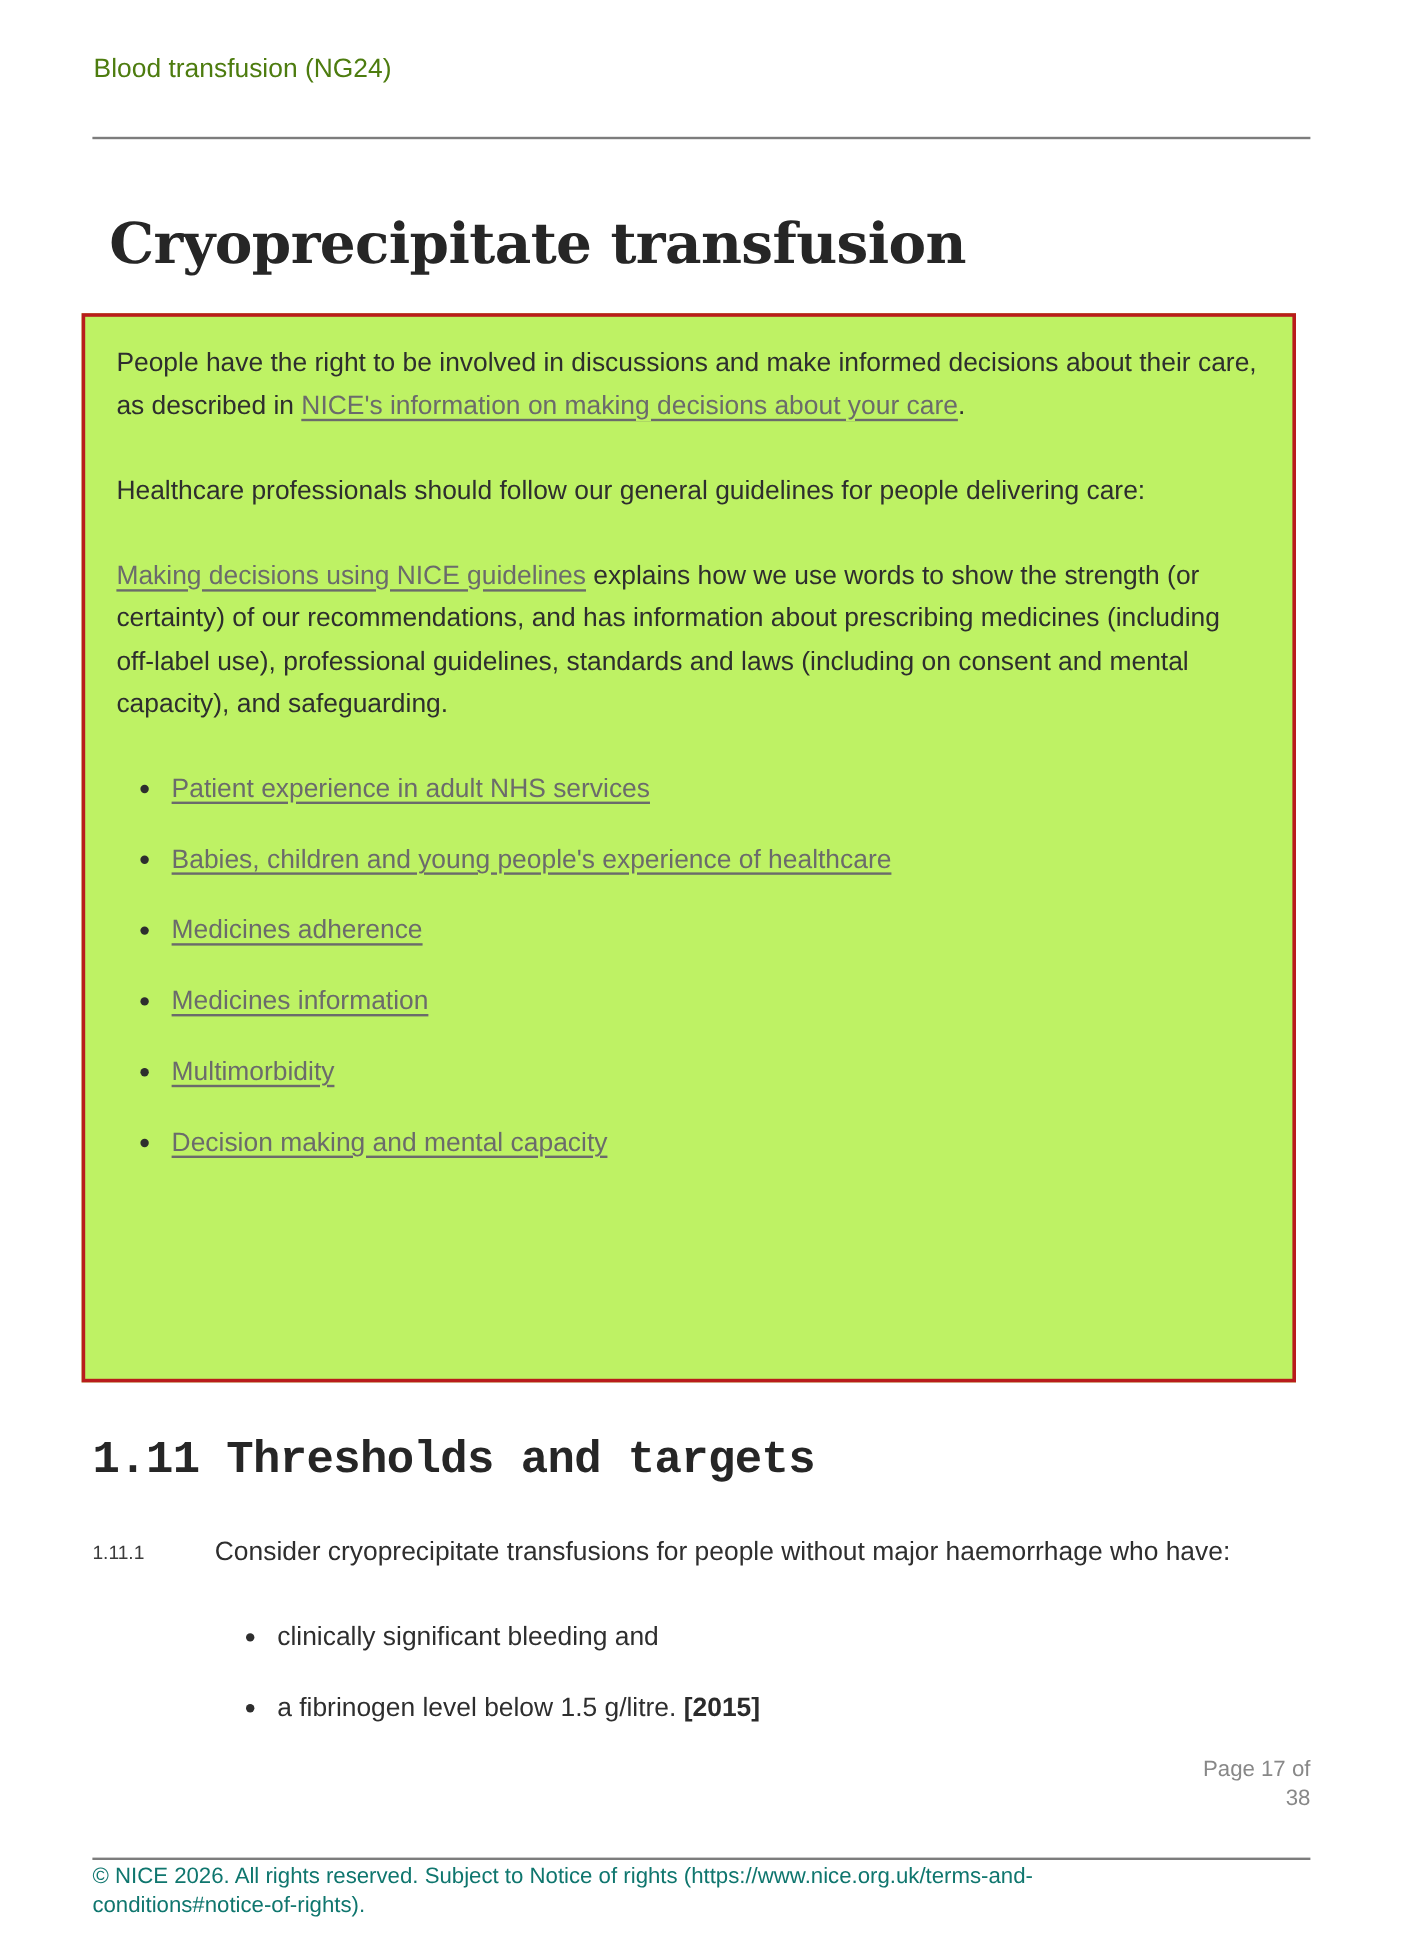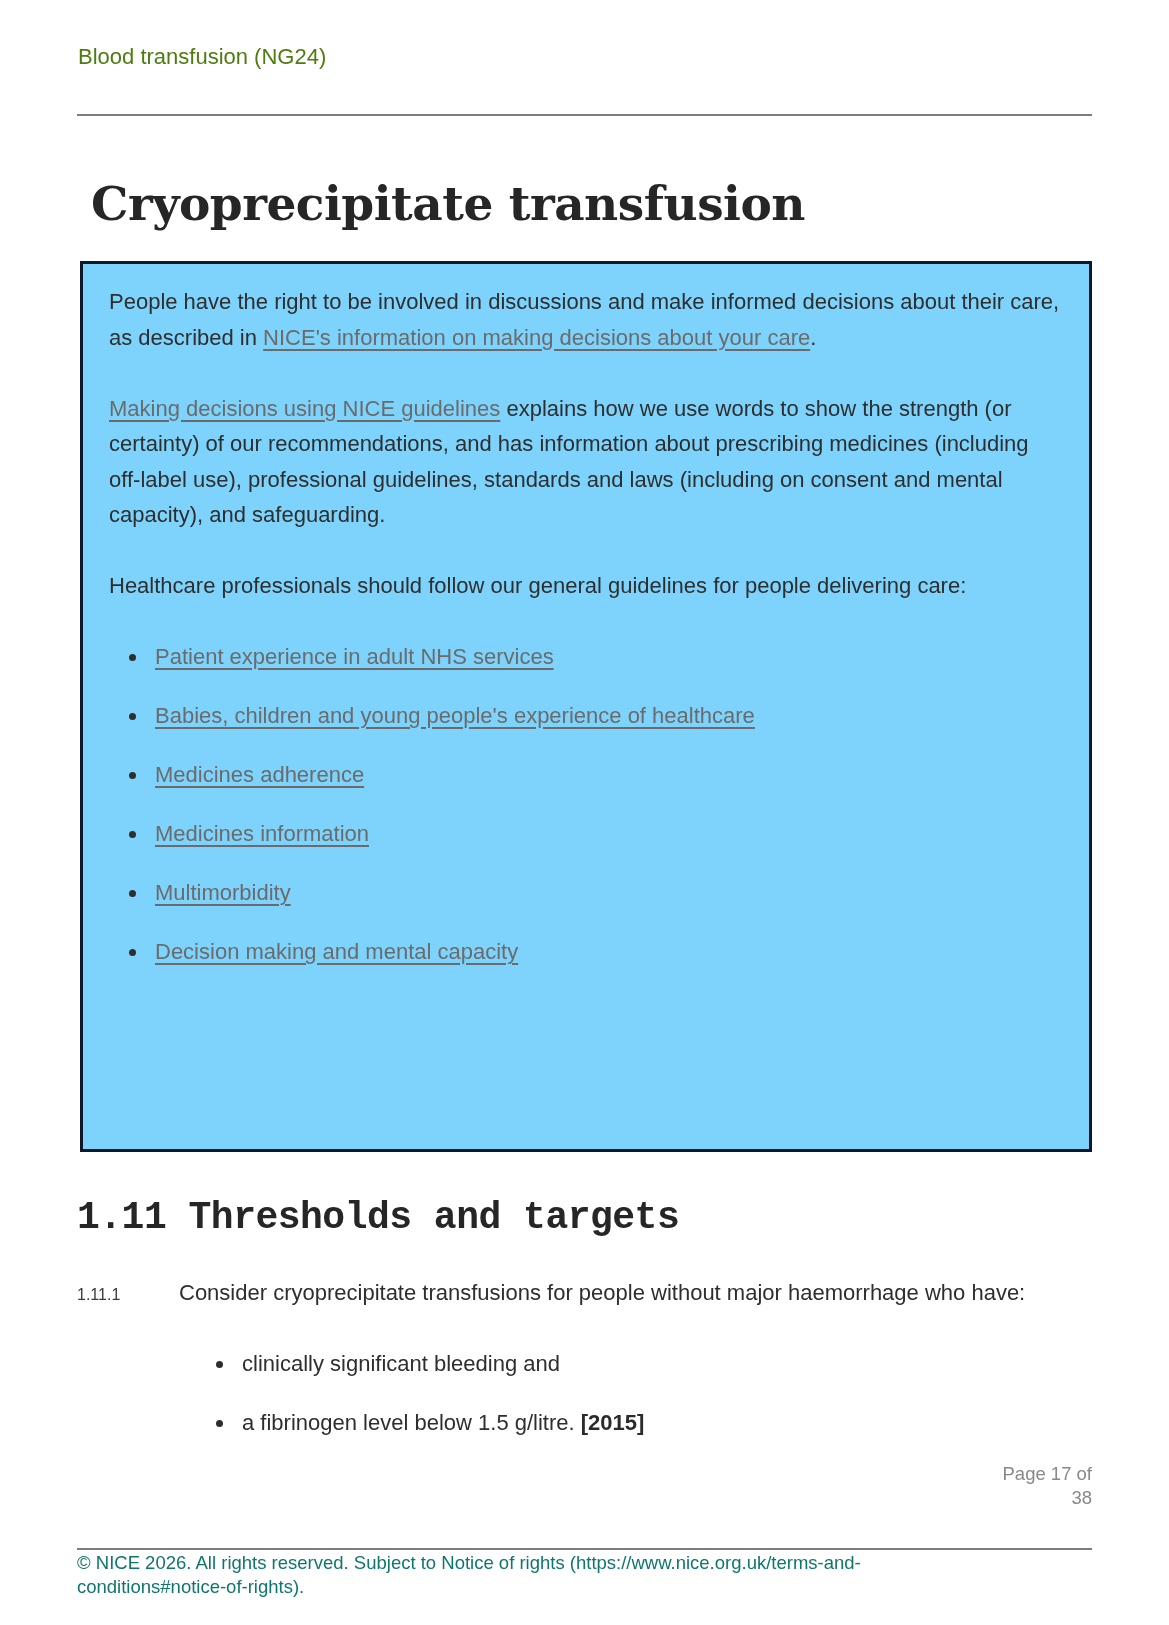--- a/index.html
+++ b/index.html
@@ -2,57 +2,57 @@
 <html><head>
 <meta charset="utf-8">
 <style>
   html, body { margin: 0; padding: 0; background: #ffffff; }
   body { width: 1169px; height: 1625px; position: relative; overflow: hidden;
          font-family: "Liberation Sans", "DejaVu Sans", sans-serif; color: #2b2b2b; }
   .running-header { position: absolute; left: 78px; top: 44px; font-size: 22px; color: #4d7c0f; }
   .header-rule { position: absolute; left: 77px; top: 114px; width: 1015px; height: 2px; background: #7d7d7d; }
   .page-title { position: absolute; left: 91px; top: 176px; margin: 0; font-family: "DejaVu Serif", "Liberation Serif", serif;
                 font-weight: bold; font-size: 47px; color: #262626; letter-spacing: -0.5px; }
-  .info-box { position: absolute; left: 80px; top: 261px; width: 1006px; height: 885px;
-              border: 3px solid #0f172a; background: #7dd3fc; }
+  .info-box { position: absolute; left: 68px; top: 261px; width: 1006px; height: 885px;
+              border: 3px solid #b91c1c; background: #bef264; }
   .box-content { position: absolute; left: 26px; top: 20px; right: 26px; font-size: 22px; line-height: 35.5px; color: #2e2e2e; }
   .box-content p { margin: 0 0 35.5px 0; }
   a.link { color: #6b6b6b; text-decoration: underline; text-decoration-color: #6b6b6b; text-underline-offset: 4px; }
   .link-list { list-style: none; margin: 0; padding: 0; }
   .link-list li { position: relative; padding-left: 46px; margin-bottom: 23.5px; line-height: 35.5px; }
   .bullet { position: absolute; left: 20px; top: 15px; width: 7px; height: 7px; border-radius: 50%; background: #2e2e2e; }
   .section-heading { position: absolute; left: 77px; top: 1196px; margin: 0; font-family: Liberation Mono, monospace;
                      font-weight: bold; font-size: 38px; color: #262626; letter-spacing: -0.5px; }
   .rec { position: absolute; left: 77px; top: 1275px; width: 1015px; font-size: 22px; line-height: 35.5px; color: #2e2e2e; }
   .rec-number { position: absolute; left: 0; top: 2px; font-size: 16px; color: #3b3b3b; }
   .rec-body { margin-left: 102px; }
   .rec-body p { margin: 0 0 35.5px 0; }
-  .rec-list { list-style: none; margin: 17px; padding: 0; }
+  .rec-list { list-style: none; margin: 6px; padding: 0; }
   .rec-list li { position: relative; padding-left: 46px; margin-bottom: 23.5px; }
   .rec-list .bullet { left: 20px; }
   .footer-rule { position: absolute; left: 77px; top: 1548px; width: 1015px; height: 2px; background: #7d7d7d; }
   .footer-left { position: absolute; left: 77px; top: 1551px; width: 920px; font-size: 18.5px; line-height: 24px; color: #0f766e; }
   .footer-right { position: absolute; right: 77px; top: 1462px; width: 100px; text-align: right; font-size: 18.5px; line-height: 24px; color: #888; }
   b { font-weight: bold; color: #2b2b2b; }
 </style>
 </head>
 <body>
 
 <div class="running-header">Blood transfusion (NG24)</div>
 <div class="header-rule"></div>
 
 <h1 class="page-title">Cryoprecipitate transfusion</h1>
 
 <div class="info-box">
   <div class="box-content">
     <p><span>People have the right to be involved in discussions and make informed decisions about their care, as described in </span><a class="link" href="#">NICE's information on making decisions about your care</a><span>.</span></p>
 
+    <p>Healthcare professionals should follow our general guidelines for people delivering care:</p>
+
     <p><a class="link" href="#">Making decisions using NICE guidelines</a><span> explains how we use words to show the strength (or certainty) of our recommendations, and has information about prescribing medicines (including off-label use), professional guidelines, standards and laws (including on consent and mental capacity), and safeguarding.</span></p>
-
-    <p>Healthcare professionals should follow our general guidelines for people delivering care:</p>
 
     <ul class="link-list">
       <li><span class="bullet"></span><a class="link" href="#">Patient experience in adult NHS services</a></li>
       <li><span class="bullet"></span><a class="link" href="#">Babies, children and young people's experience of healthcare</a></li>
       <li><span class="bullet"></span><a class="link" href="#">Medicines adherence</a></li>
       <li><span class="bullet"></span><a class="link" href="#">Medicines information</a></li>
       <li><span class="bullet"></span><a class="link" href="#">Multimorbidity</a></li>
       <li><span class="bullet"></span><a class="link" href="#">Decision making and mental capacity</a></li>
     </ul>
   </div>

